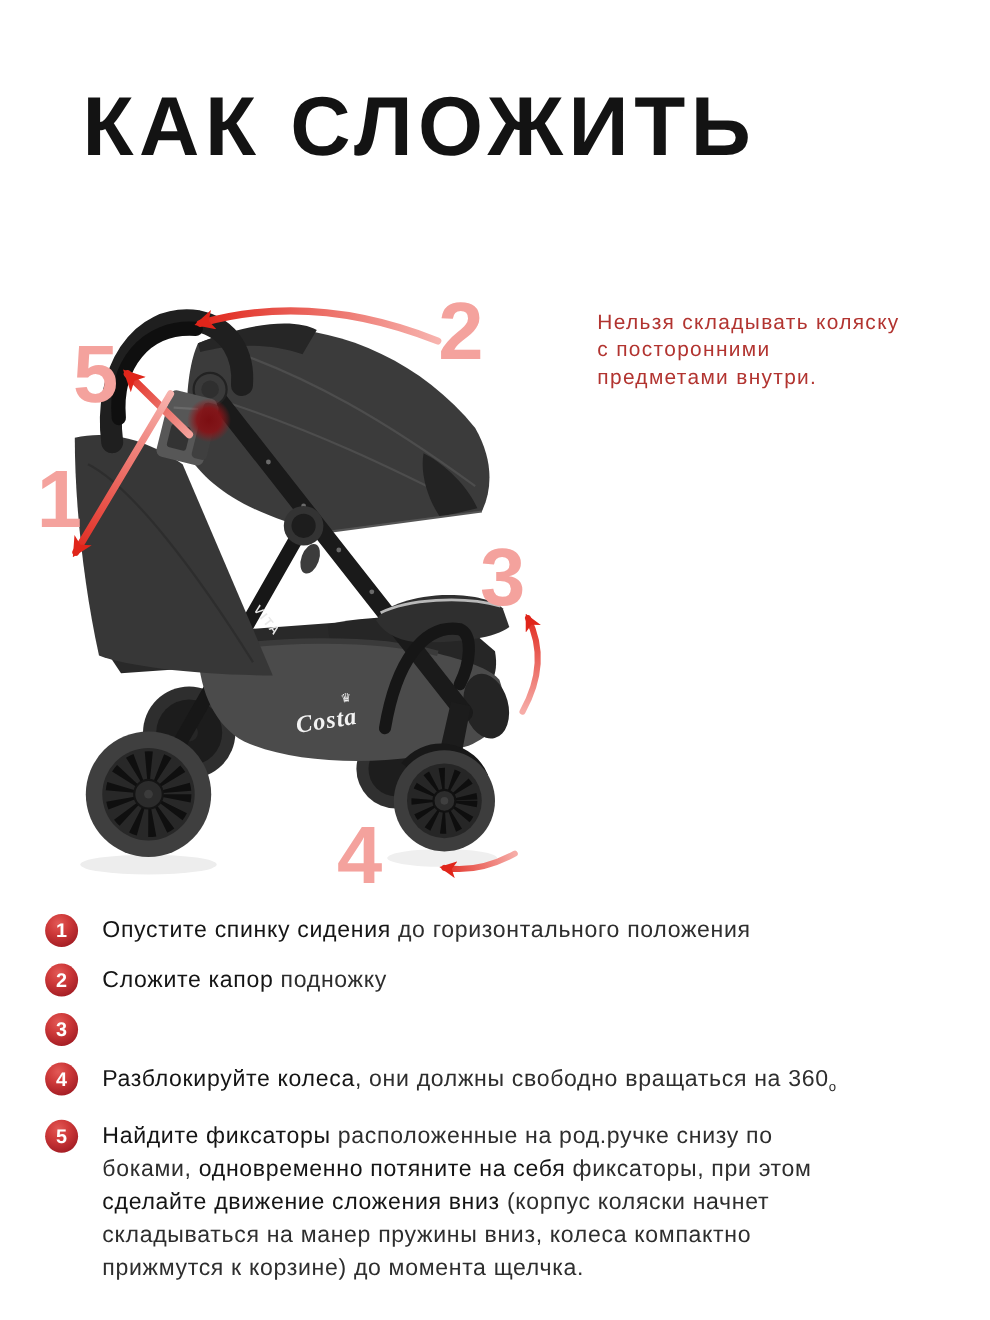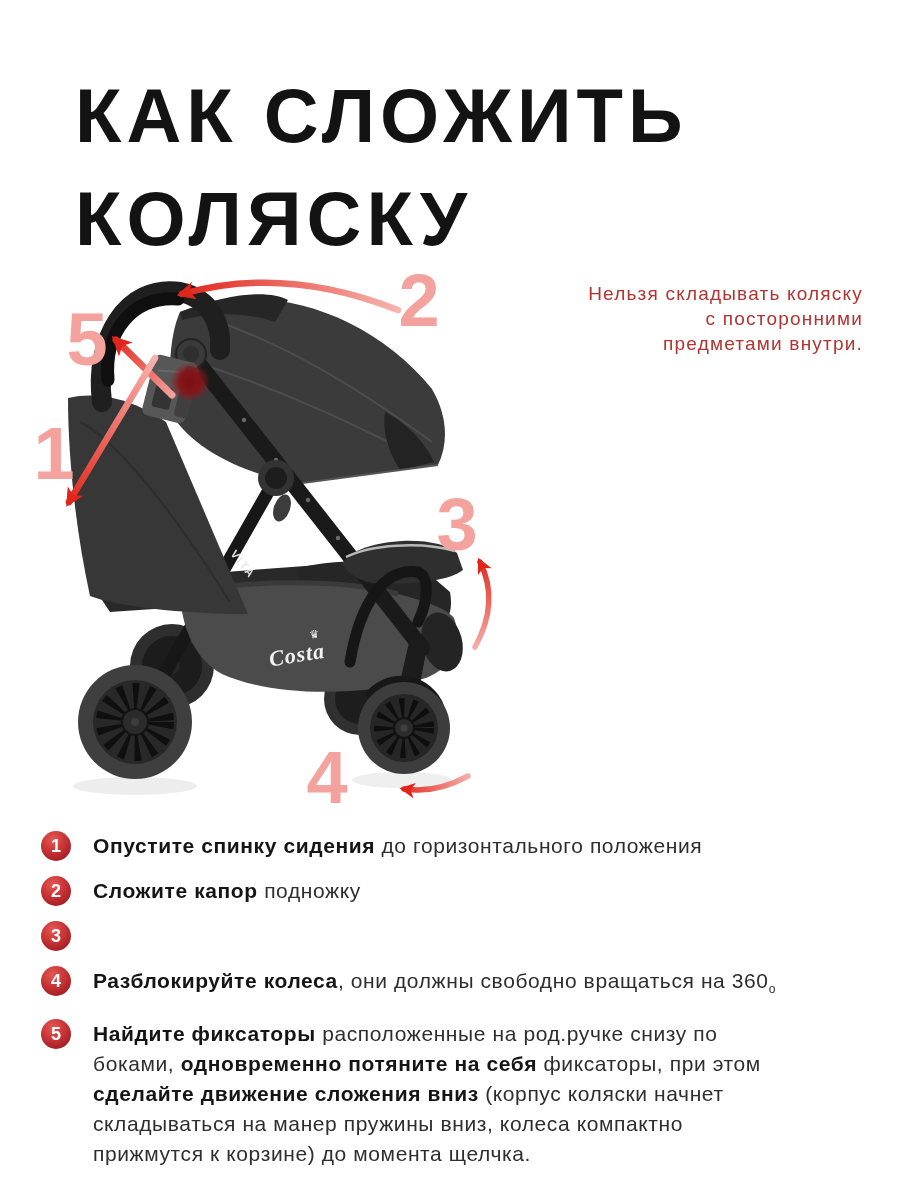--- a/index.html
+++ b/index.html
@@ -17,44 +17,43 @@
 
   .title{position:absolute;left:75px;top:64px;color:var(--title-black);
     font-weight:bold;font-size:76px;line-height:103px;letter-spacing:5px;
     white-space:nowrap;}
 
   .figure{position:absolute;left:30px;top:262px;width:520px;height:560px;}
   .figure svg{display:block;width:520px;height:560px;}
 
   .warnings{position:absolute;left:543px;top:281px;width:320px;
     color:var(--warning-red);font-size:19px;line-height:25px;letter-spacing:1.2px;
-    white-space:nowrap;text-align:right;}
+    white-space:nowrap;}
   .warnings p{margin:0 0 13px 0;}
 
   .steps{position:absolute;left:41px;top:831px;width:830px;}
   .step{display:flex;align-items:flex-start;gap:22px;margin-bottom:15px;}
   .badge{flex:0 0 auto;width:30px;height:30px;border-radius:50%;
     background:radial-gradient(circle at 40% 28%,#e25956 0%,#cf3a3a 35%,#a51e25 78%,#911820 100%);
     color:#fff;font-weight:bold;font-size:18px;line-height:30px;text-align:center;}
   .step-text{font-size:21px;line-height:30px;letter-spacing:.6px;
     color:var(--step-text);white-space:nowrap;}
-  .step-text .b{font-weight:bold;color:var(--step-bold);}
+  .step-text .b{font-weight:normal;color:var(--step-bold);}
   .step-text .sub{font-size:12px;vertical-align:-5px;letter-spacing:0;}
 
   text{font-family:"Liberation Sans",sans-serif;}
   .brandText{font-family:"Liberation Serif",serif;font-style:italic;font-weight:bold;}
 </style>
 </head>
 <body>
 
 <div class="poster">
 
   <div class="title">
     <div>КАК СЛОЖИТЬ</div>
-    <div>КОЛЯСКУ</div>
   </div>
 
   <div class="figure">
     <svg viewBox="0 0 520 560">
       <defs>
         <radialGradient id="blobGrad" cx="50%" cy="50%" r="50%">
           <stop offset="0%" stop-color="#7c0e12" stop-opacity="1"></stop>
           <stop offset="55%" stop-color="#871317" stop-opacity="0.92"></stop>
           <stop offset="100%" stop-color="#9a1a1e" stop-opacity="0"></stop>
         </radialGradient>

